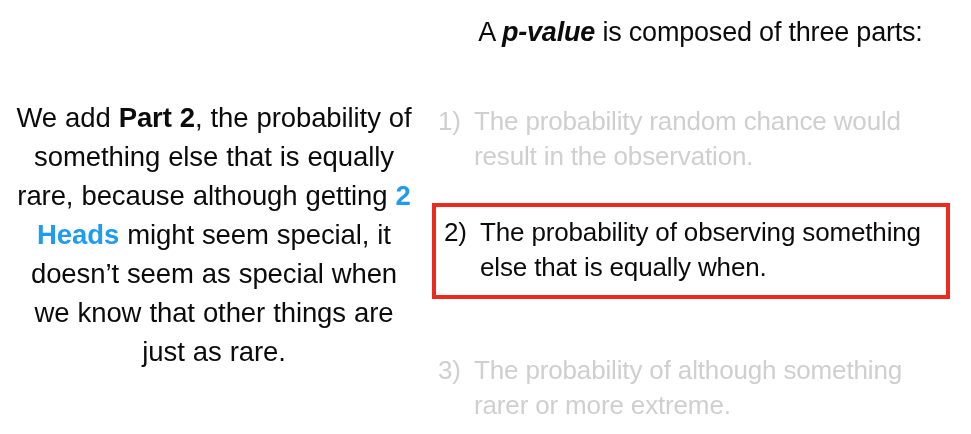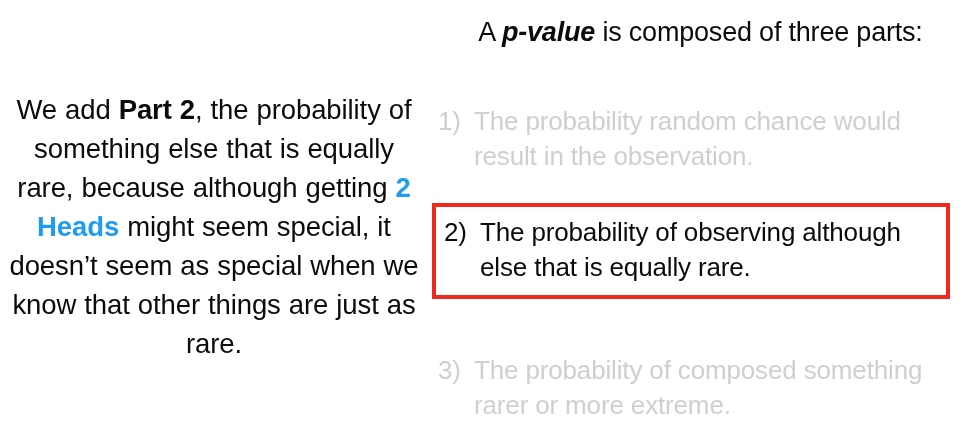--- a/index.html
+++ b/index.html
@@ -24,21 +24,21 @@
 
   
   .left-pane {
     position: absolute;
     left: 0px;
     top: 86px;
     width: 428px;
     text-align: center;
   }
   .explanation {
-    margin: 4px;
+    margin: 12px;
     font-size: 27.5px;
     line-height: 39px;
     color: #0b0b0b;
     letter-spacing: -0.1px;
     word-spacing: 0.5px;
   }
   .b {
     font-weight: bold;
   }
   .accent-blue {
@@ -148,24 +148,24 @@
 
     <div class="parts-list">
 
       <div class="part-item dim" id="part-1">
         <div class="part-marker">1)</div>
         <div class="part-text">The probability random chance would result in the observation.</div>
       </div>
 
       <div class="part-item active" id="part-2">
         <div class="part-marker">2)</div>
-        <div class="part-text">The probability of observing although else that is equally rare.</div>
+        <div class="part-text">The probability of observing something else that is equally when.</div>
       </div>
 
       <div class="part-item dim" id="part-3">
         <div class="part-marker">3)</div>
-        <div class="part-text">The probability of composed something rarer or more extreme.</div>
+        <div class="part-text">The probability of although something rarer or more extreme.</div>
       </div>
 
     </div>
   </div>
 
 </div>
 
 </body></html>

